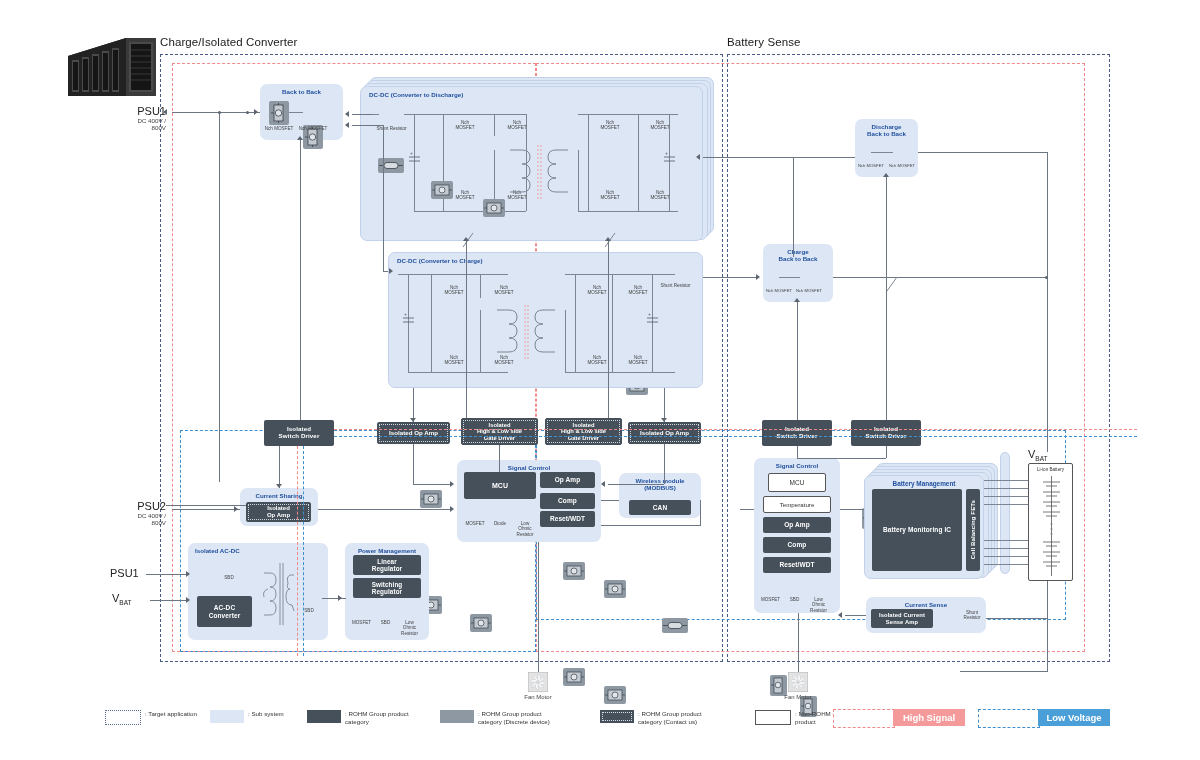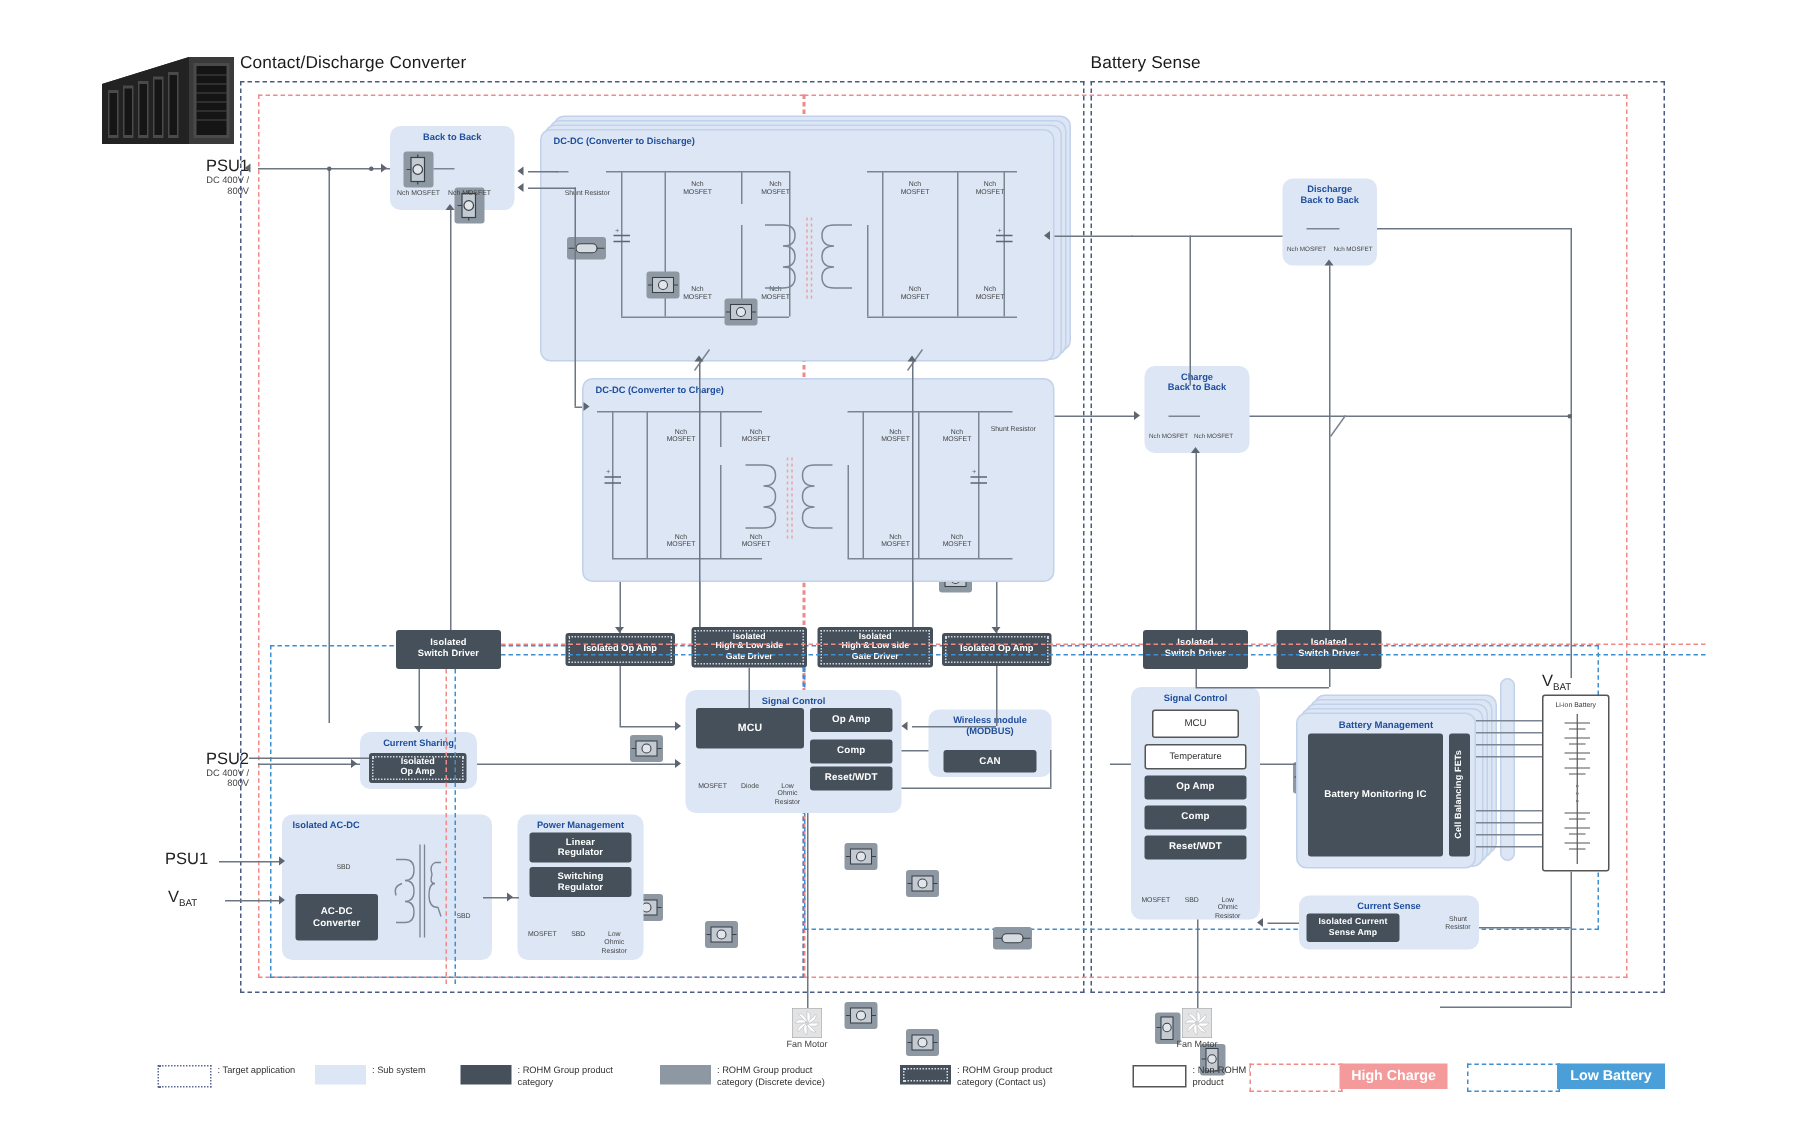--- a/index.html
+++ b/index.html
@@ -116,21 +116,21 @@
           <line x1="71" y1="50" x2="91" y2="50"></line>
       </g>
     </svg>
   </div>
 
   <div class="psu" style="left:96px;top:105px;width:70px;">
     <div class="n">PSU1</div>
     <div class="s"><span>DC 400V /</span><br><span>800V</span></div>
   </div>
 
-  <div class="abs sec-title" style="left:160px;top:36px;">Contact/Discharge Converter</div>
+  <div class="abs sec-title" style="left:160px;top:36px;">Charge/Isolated Converter</div>
   <div class="abs sec-title" style="left:727px;top:36px;">Battery Sense</div>
 
   <div class="abs bnd-blue" style="left:160px;top:54px;width:563px;height:608px;"></div>
 
   <div class="abs bnd-blue" style="left:727px;top:54px;width:383px;height:608px;"></div>
 
   <div class="abs bnd-red" style="left:172px;top:63px;width:364px;height:589px;"></div>
 
   <div class="abs bnd-red" style="left:536px;top:63px;width:549px;height:589px;"></div>
 
@@ -892,21 +892,21 @@
       <div class="lg-sw sw-cont"></div>
       <div class="lg-tx">: ROHM Group product<br>  category (Contact us)</div>
     </div>
     <div class="lg-item" style="left:655px;top:5px;">
       <div class="lg-sw sw-non"></div>
       <div class="lg-tx">: Non-ROHM Group<br>  product</div>
     </div>
 
     <div class="vbox bnd-red" style="left:733px;top:4px;width:60px;"></div>
     <div class="vbadge" style="left:793px;top:4px;width:72px;background:#f59a9a;">
-      <span>High Charge</span>
+      <span>High Signal</span>
       </div>
     <div class="vbox bnd-lblue" style="left:878px;top:4px;width:60px;"></div>
     <div class="vbadge" style="left:938px;top:4px;width:72px;background:#4a9fd8;">
-      <span>Low Battery</span>
+      <span>Low Voltage</span>
       </div>
   </div>
 
 </div>
 
 </body></html>

